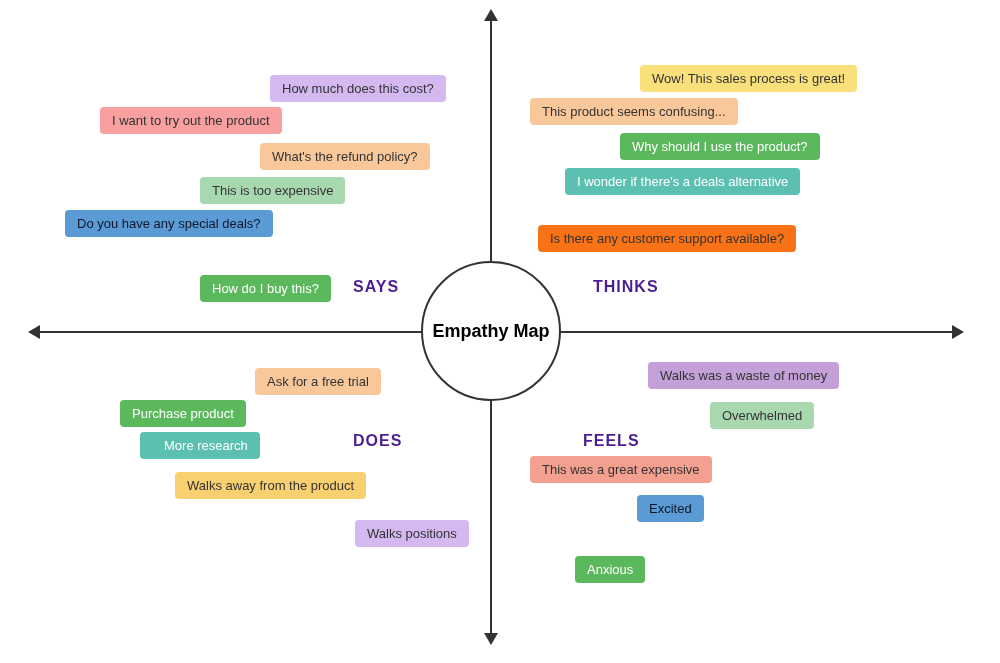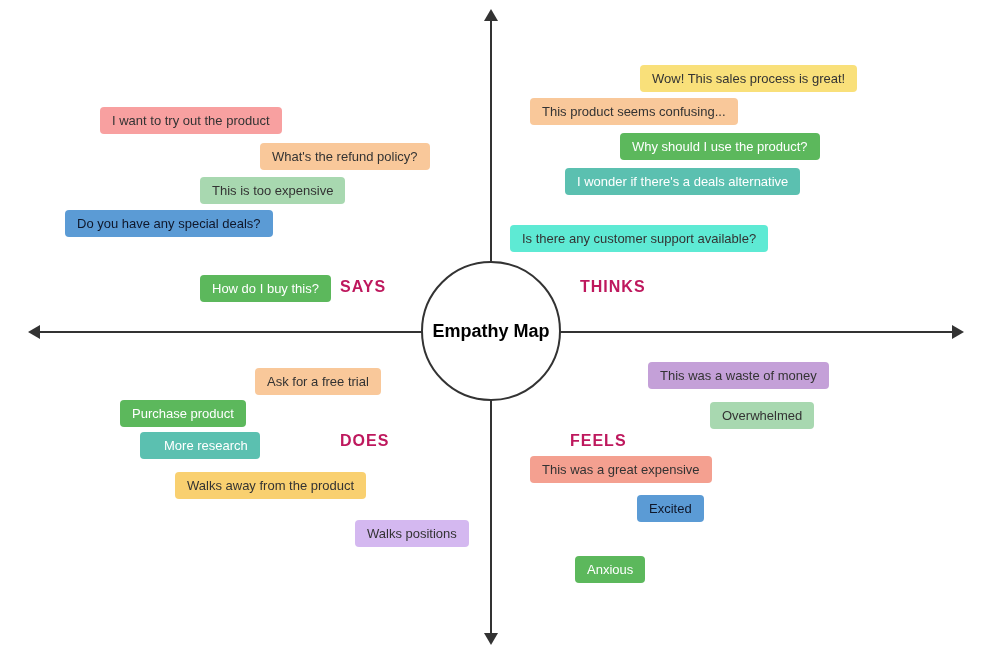--- a/index.html
+++ b/index.html
@@ -88,38 +88,39 @@
       font-size: 18px;
       font-weight: bold;
       z-index: 10;
     }
 
     
     .quad-label {
       position: absolute;
       font-size: 16px;
       font-weight: bold;
-      color: #be185d;
+      color: #4c1d95;
       letter-spacing: 1px;
+      margin-left: 13px;
     }
 
     
     .tag {
       position: absolute;
       padding: 6px 12px;
       border-radius: 4px;
       font-size: 13px;
       font-weight: 500;
       color: #333;
       white-space: nowrap;
     }
 
     
     .pink    { background: #f8a0a0; }
-    .salmon  { background: #5eead4; }
+    .salmon  { background: #f97316; margin-left: 28px; }
     .peach   { background: #f9c89a; }
     .yellow  { background: #f9e07a; }
     .green   { background: #5cb85c; color: #fff; }
     .teal    { background: #5bc0b0; color: #fff; }
     .mint    { background: #a8d8b0; }
     .blue    { background: #5b9bd5; color: #0f172a; }
     .purple  { background: #c4a0d8; }
     .lavender{ background: #d4b8f0; }
     .coral   { background: #f4a090; }
     .orange-y{ background: #f9d070; }
@@ -139,37 +140,38 @@
 
   <div class="center-circle">
     <span>Empathy Map</span>
   </div>
 
   <div class="quad-label" style="top: 278px; left: 340px;">SAYS</div>
   <div class="quad-label" style="top: 278px; left: 580px;">THINKS</div>
   <div class="quad-label" style="top: 432px; left: 340px;">DOES</div>
   <div class="quad-label" style="top: 432px; left: 570px;">FEELS</div>
 
+  <div class="tag lavender" style="top:75px;left:270px;">How much does this cost?</div>
   <div class="tag pink" style="top:107px;left:100px;">I want to try out the product</div>
   <div class="tag peach" style="top:143px;left:260px;">What's the refund policy?</div>
   <div class="tag mint" style="top:177px;left:200px;">This is too expensive</div>
   <div class="tag blue" style="top:210px;left:65px;">Do you have any special deals?</div>
   <div class="tag green" style="top:275px;left:200px;">How do I buy this?</div>
 
   <div class="tag yellow" style="top:65px;left:640px;">Wow! This sales process is great!</div>
   <div class="tag peach" style="top:98px;left:530px;">This product seems confusing...</div>
   <div class="tag green" style="top:133px;left:620px;">Why should I use the product?</div>
   <div class="tag teal" style="top:168px;left:565px;">I wonder if there's a deals alternative</div>
   <div class="tag salmon" style="top:225px;left:510px;">Is there any customer support available?</div>
 
   <div class="tag peach" style="top:368px;left:255px;">Ask for a free trial</div>
   <div class="tag green" style="top:400px;left:120px;">Purchase product</div>
   <div class="tag teal" style="top:432px;left:140px;padding-left:24px;">More research</div>
   <div class="tag orange-y" style="top:472px;left:175px;">Walks away from the product</div>
   <div class="tag lavender" style="top:520px;left:355px;">Walks positions</div>
 
-  <div class="tag purple" style="top:362px;left:648px;">This was a waste of money</div>
+  <div class="tag purple" style="top:362px;left:648px;">Walks was a waste of money</div>
   <div class="tag mint" style="top:402px;left:710px;">Overwhelmed</div>
   <div class="tag coral" style="top:456px;left:530px;">This was a great expensive</div>
   <div class="tag blue" style="top:495px;left:637px;">Excited</div>
   <div class="tag green" style="top:556px;left:575px;">Anxious</div>
 
 </div>
 
 </body></html>

